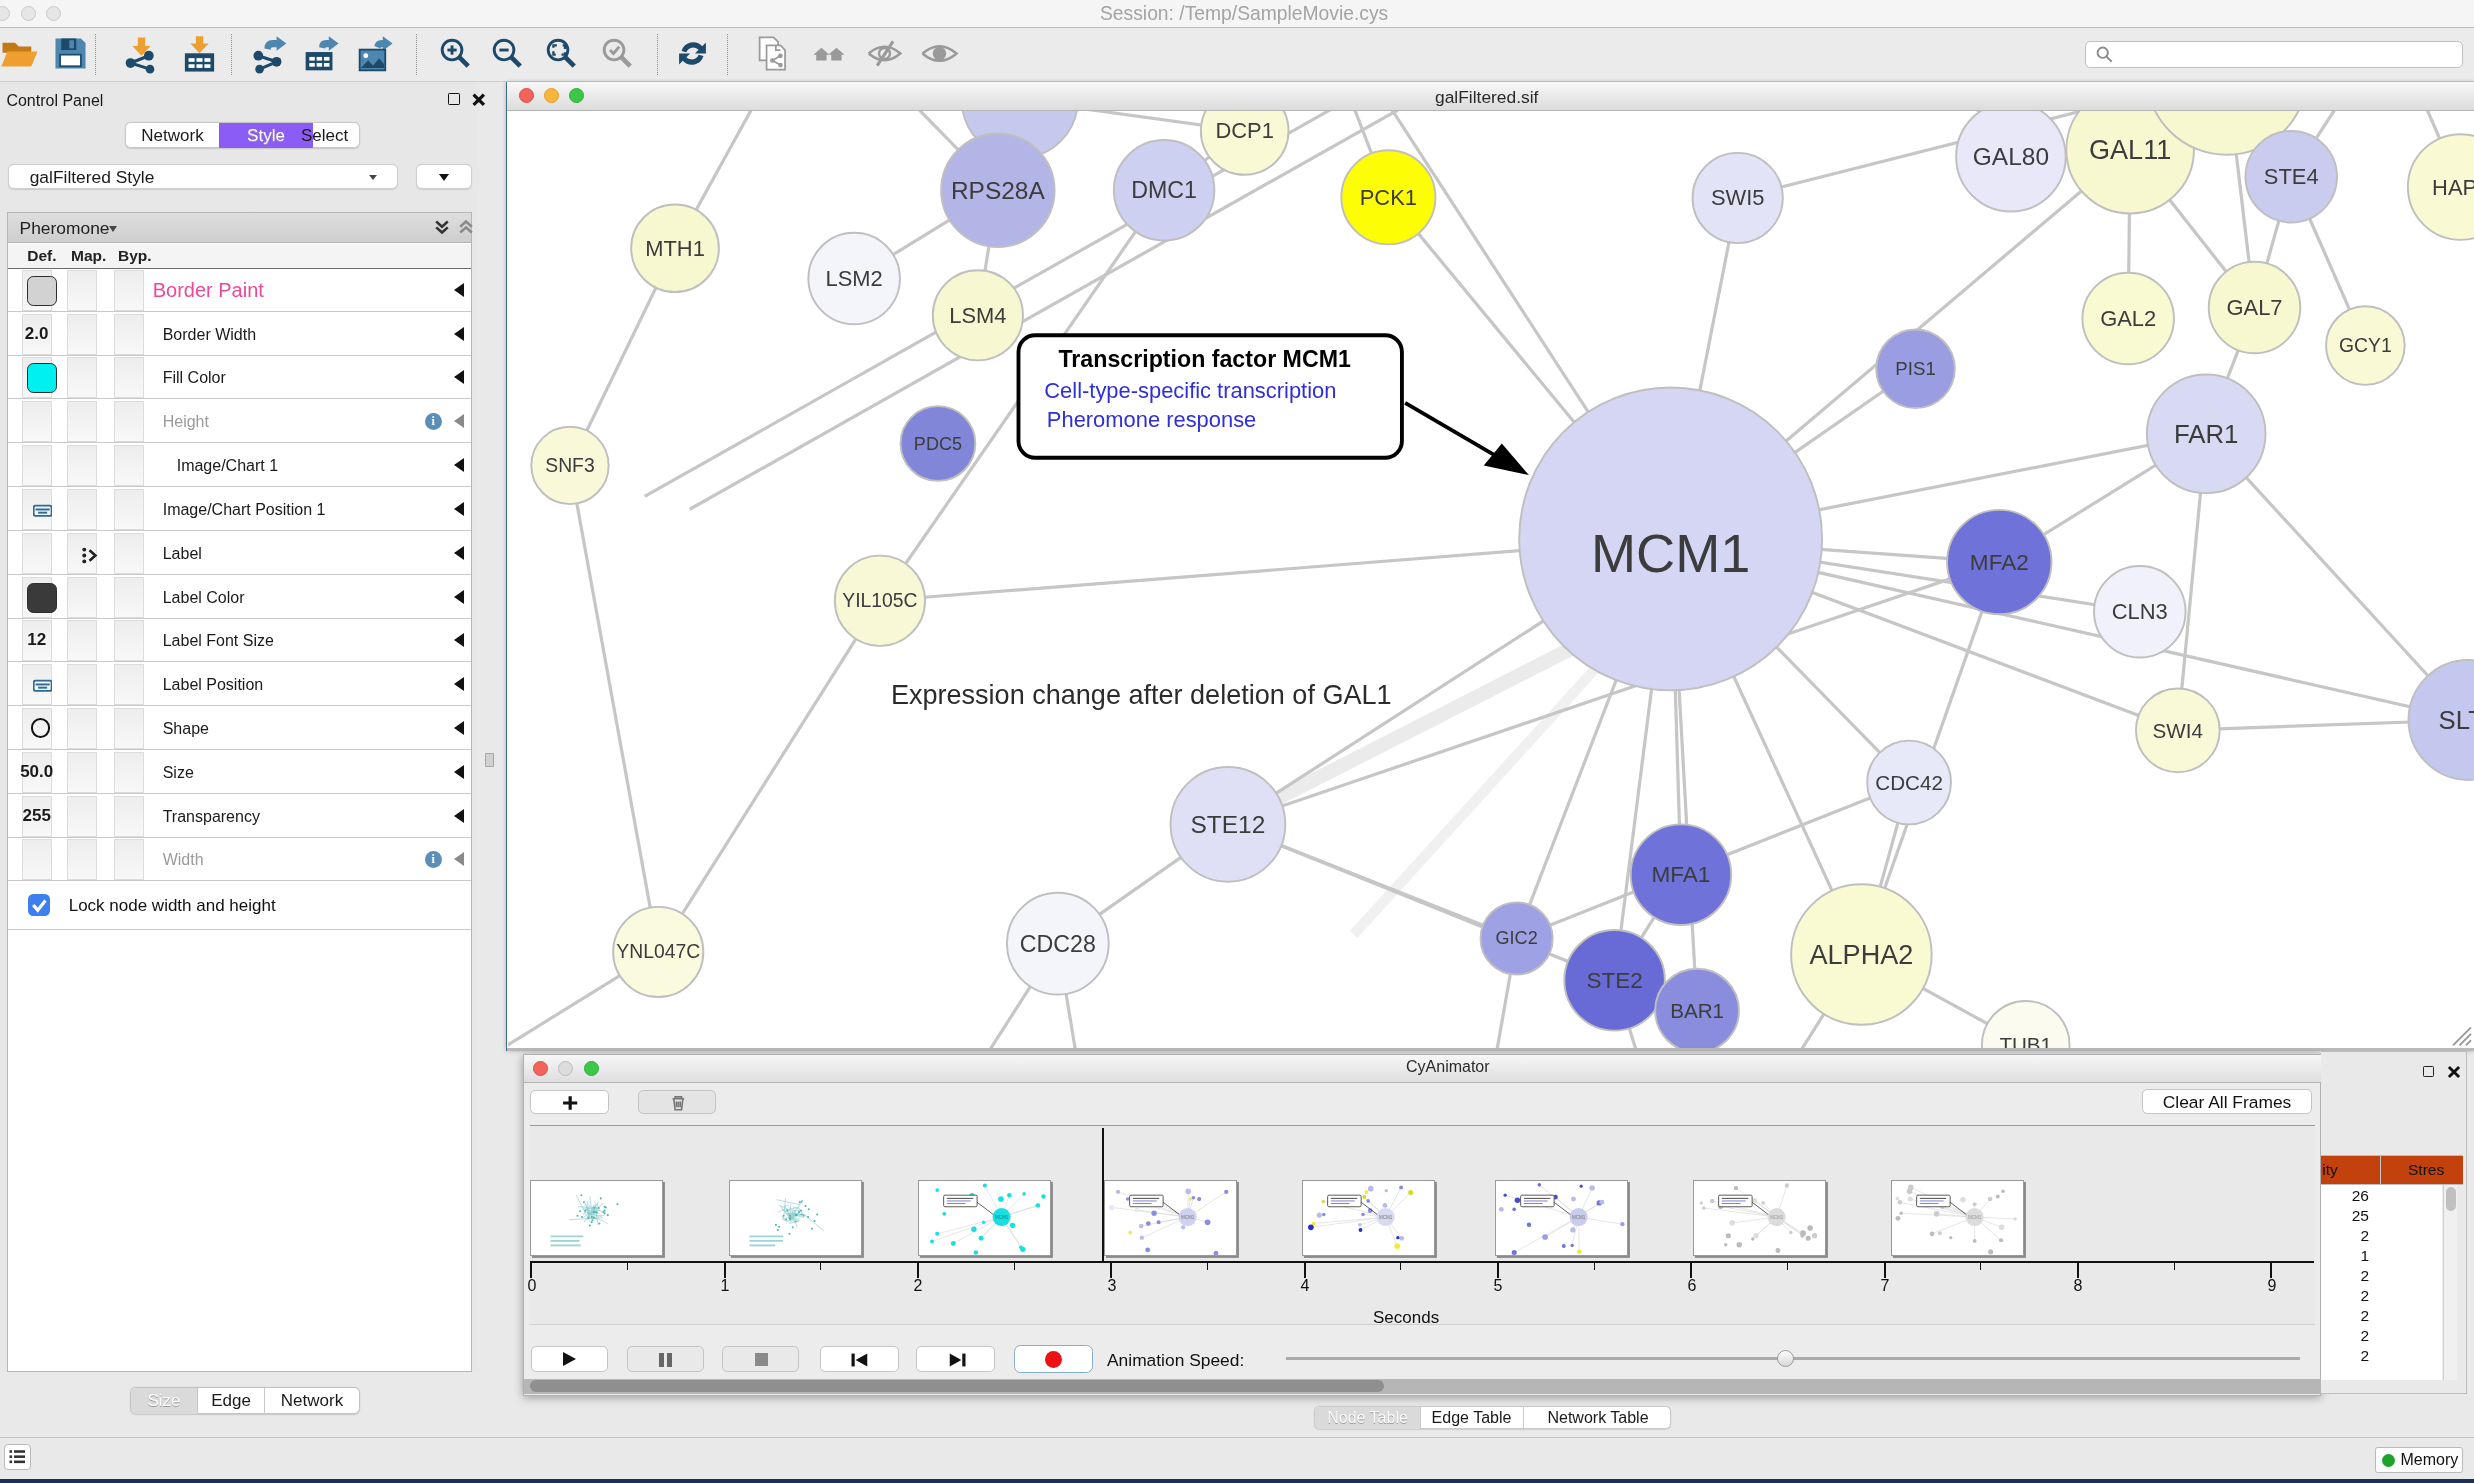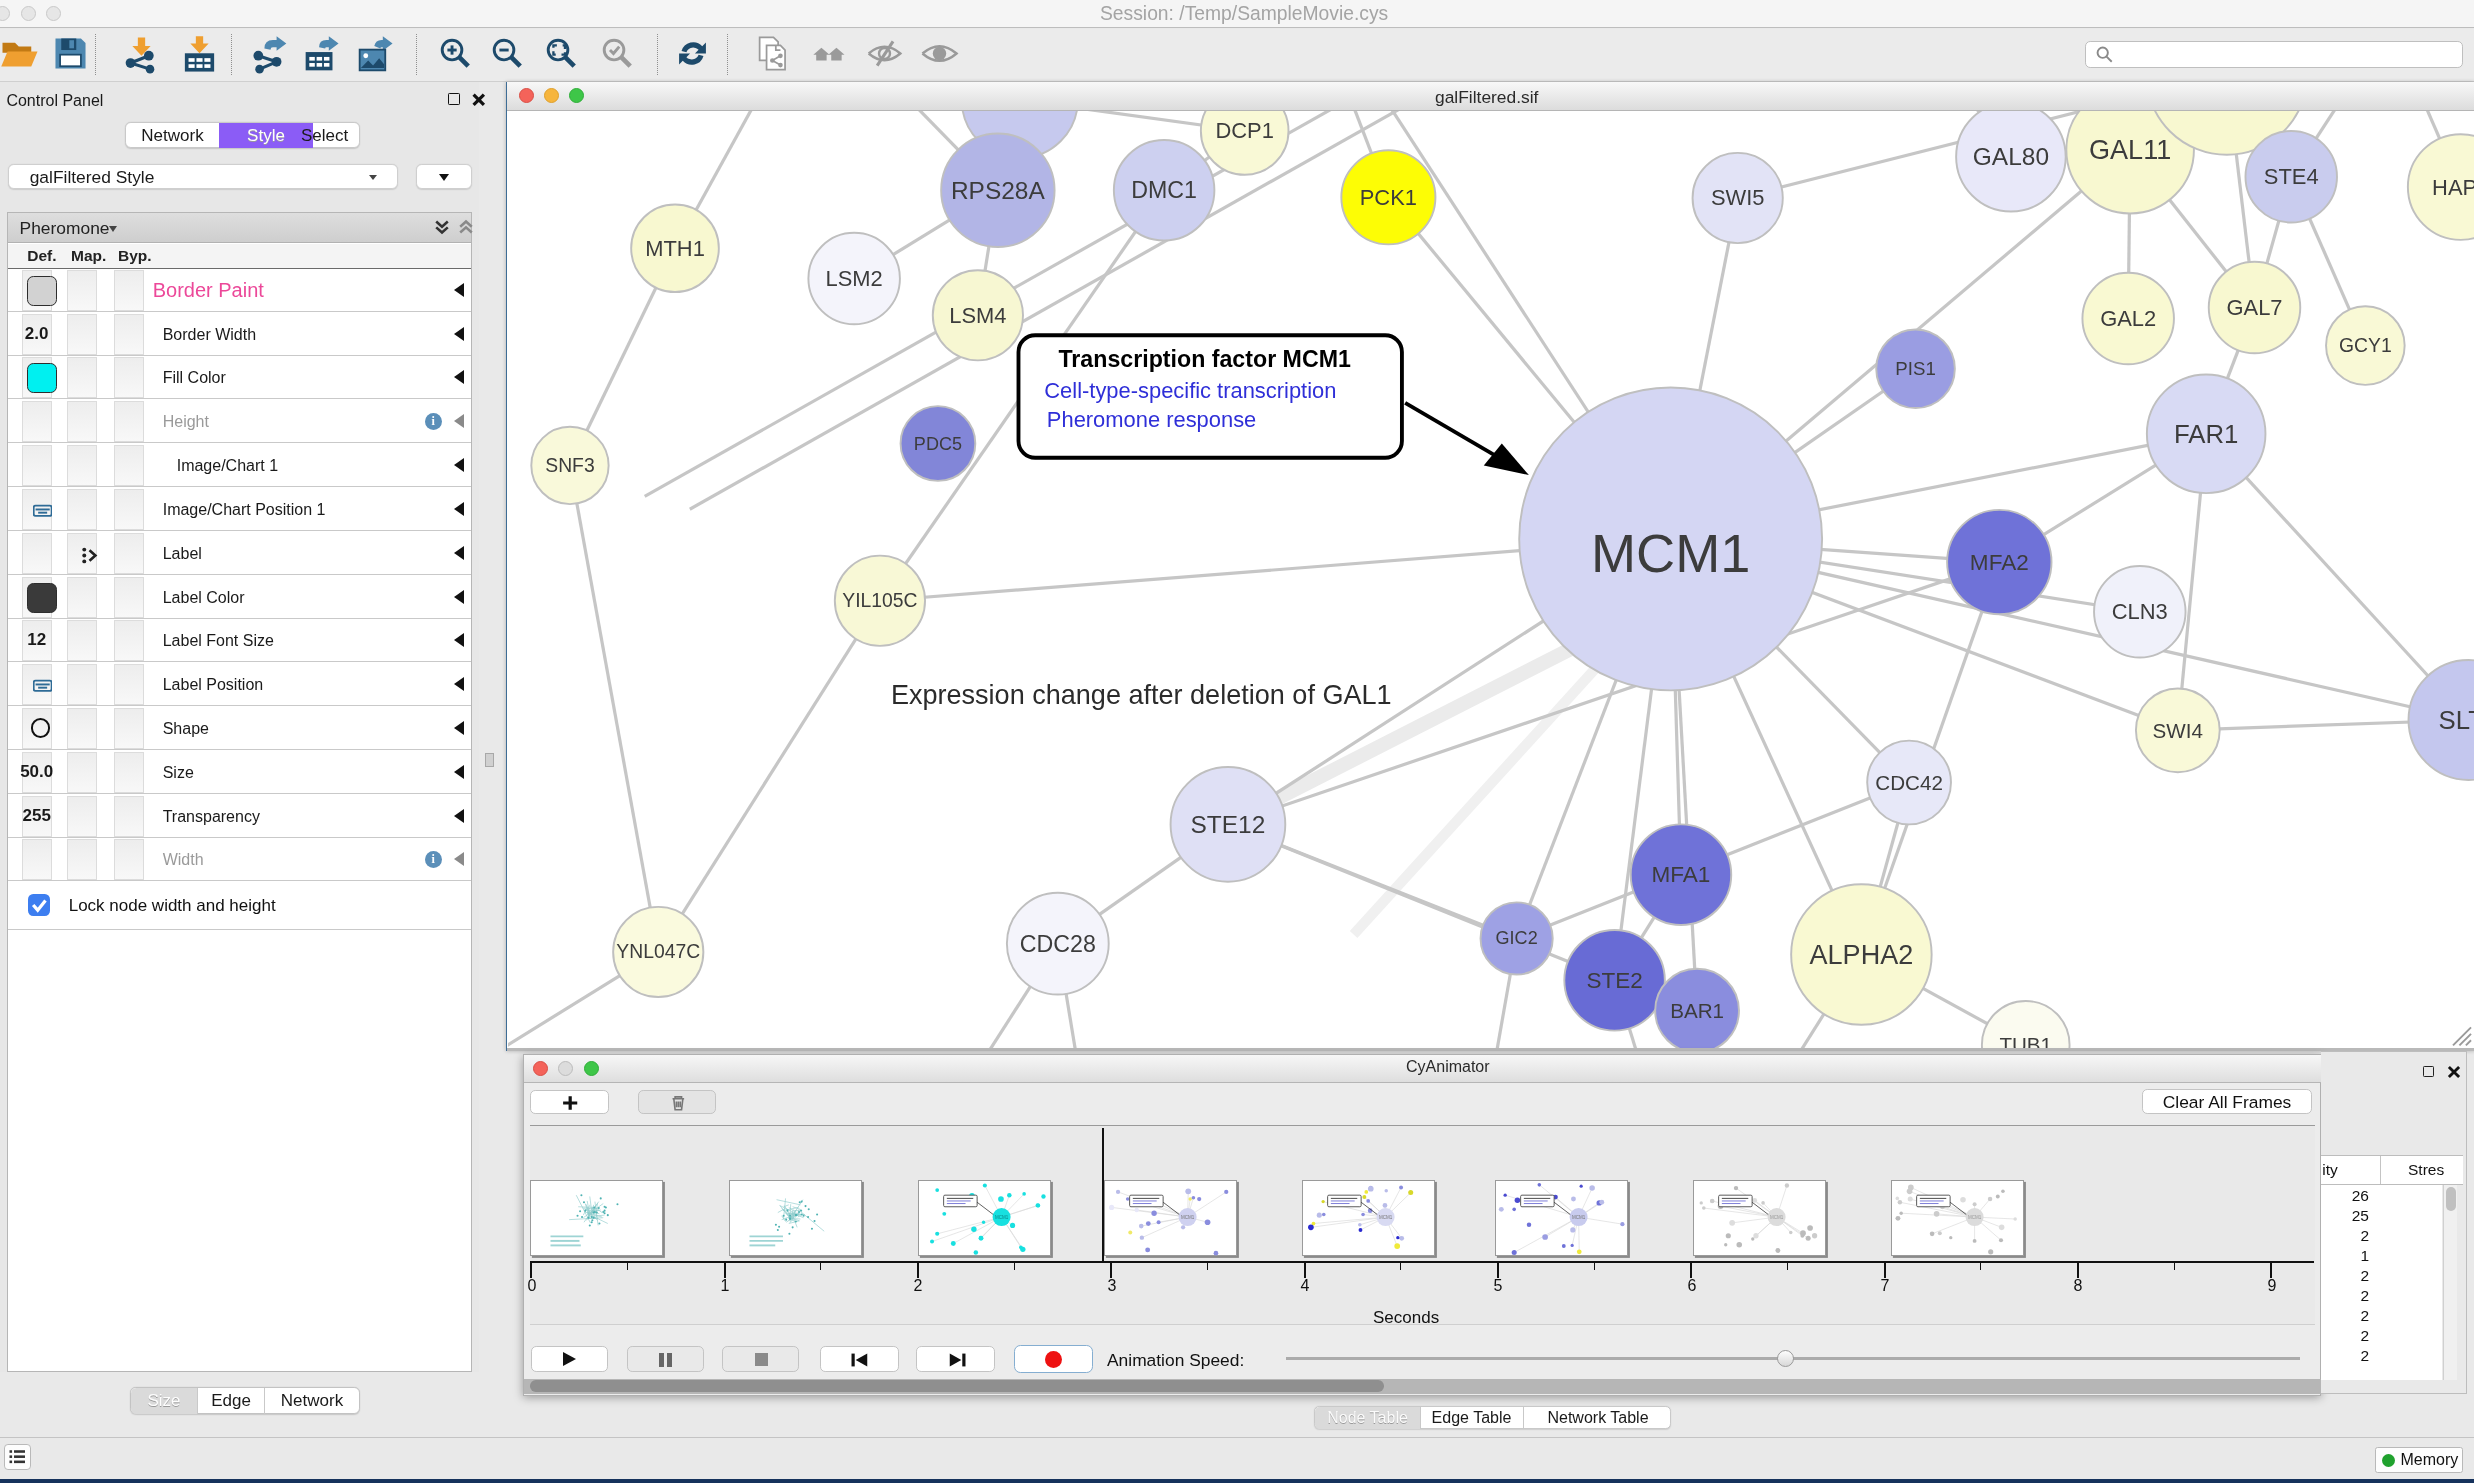--- a/index.html
+++ b/index.html
@@ -1004,21 +1004,21 @@
 <div class="abs" style="left:1777px;top:1350px;width:17px;height:17px;border-radius:50%;background:linear-gradient(#fdfdfd,#d8d8d8);border:0.6px solid #9a9a9a"></div>
 
 <div class="abs" style="left:524px;top:1379px;width:1797px;height:15px;background:#b6b6b6"></div>
 <div class="abs" style="left:530px;top:1380px;width:854px;height:12.2px;background:#8f8f8f;border-radius:5.8px"></div>
 
 <div class="abs" style="left:2321px;top:1051px;width:146px;height:343px;background:#e9e9e9;border:0.6px solid #bdbdbd;border-left:none">
   <div class="abs" style="left:102px;top:14px;width:11px;height:11px;border:1.9px solid #222;border-radius:1.3px"></div>
   <svg style="position:absolute;left:126px;top:13px" width="14" height="14" viewBox="0 0 22 22">
       <path d="M3 3 L19 19 M19 3 L3 19" stroke="#111" stroke-width="4.5"></path>
     </svg>
-  <div class="abs" style="left:0px;top:103px;width:142px;height:30px;background:#ffffff;border-top:0.6px solid #bdbdbd;border-bottom:0.6px solid #bdbdbd">
+  <div class="abs" style="left:0px;top:103px;width:142px;height:30px;background:#c2410c;border-top:0.6px solid #bdbdbd;border-bottom:0.6px solid #bdbdbd">
     <div class="abs" style="left:1.3px;top:5.2px;font-size:15.5px;color:#111">ity</div>
     <div class="abs" style="left:59px;top:0;width:0.6px;height:28px;background:#c4c4c4"></div>
     <div class="abs" style="left:87px;top:5.2px;font-size:15.5px;color:#111">Stres</div>
   </div>
   <div class="abs" style="left:0;top:133px;width:121px;height:195px;background:#fff">
     <div style="position:absolute;right:73px;top:1.9px;font-size:15.5px;color:#111">26</div>
       <div style="position:absolute;right:73px;top:22px;font-size:15.5px;color:#111">25</div>
       <div style="position:absolute;right:73px;top:42px;font-size:15.5px;color:#111">2</div>
       <div style="position:absolute;right:73px;top:62px;font-size:15.5px;color:#111">1</div>
       <div style="position:absolute;right:73px;top:82px;font-size:15.5px;color:#111">2</div>

